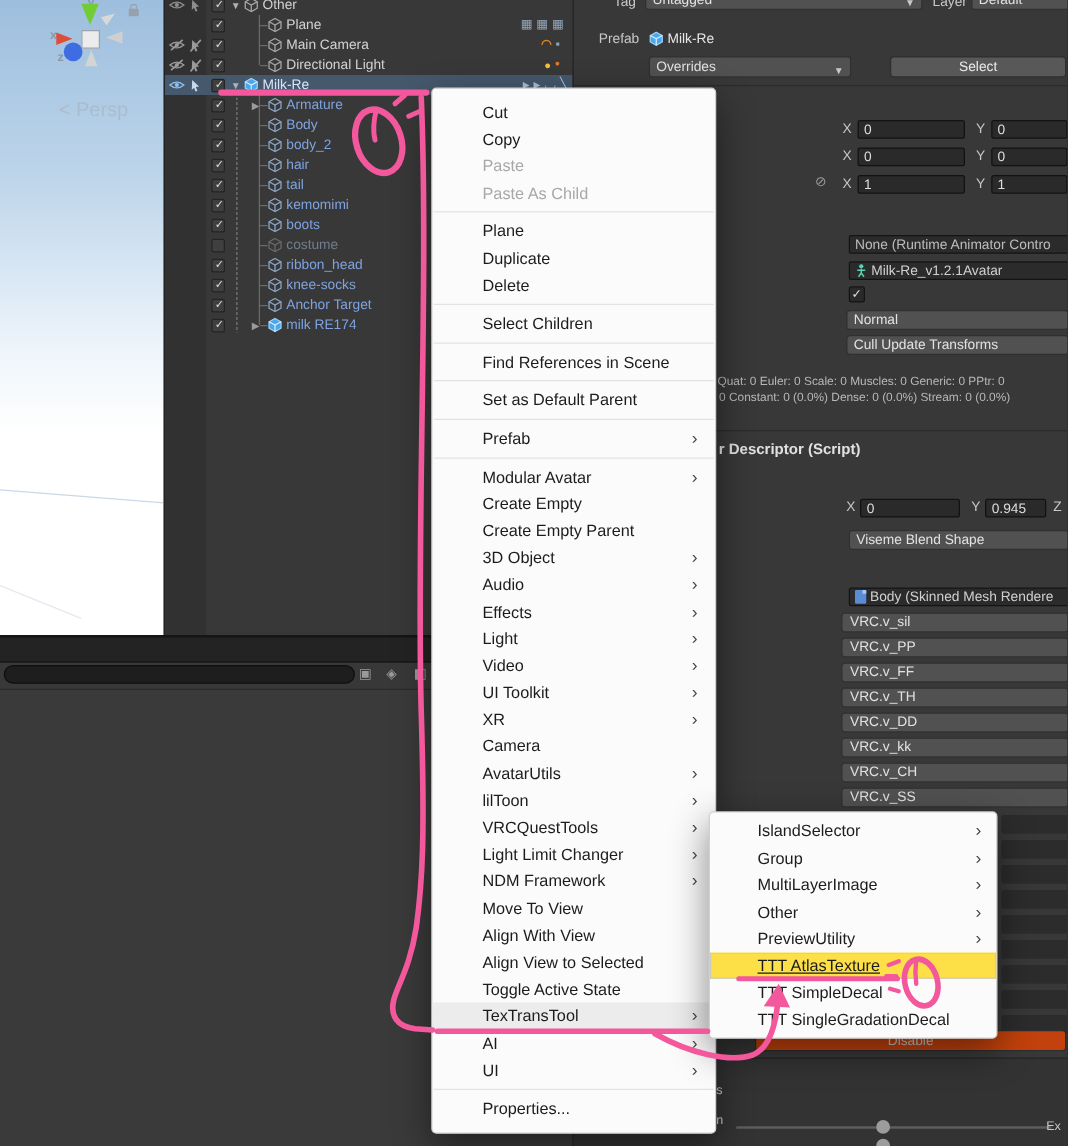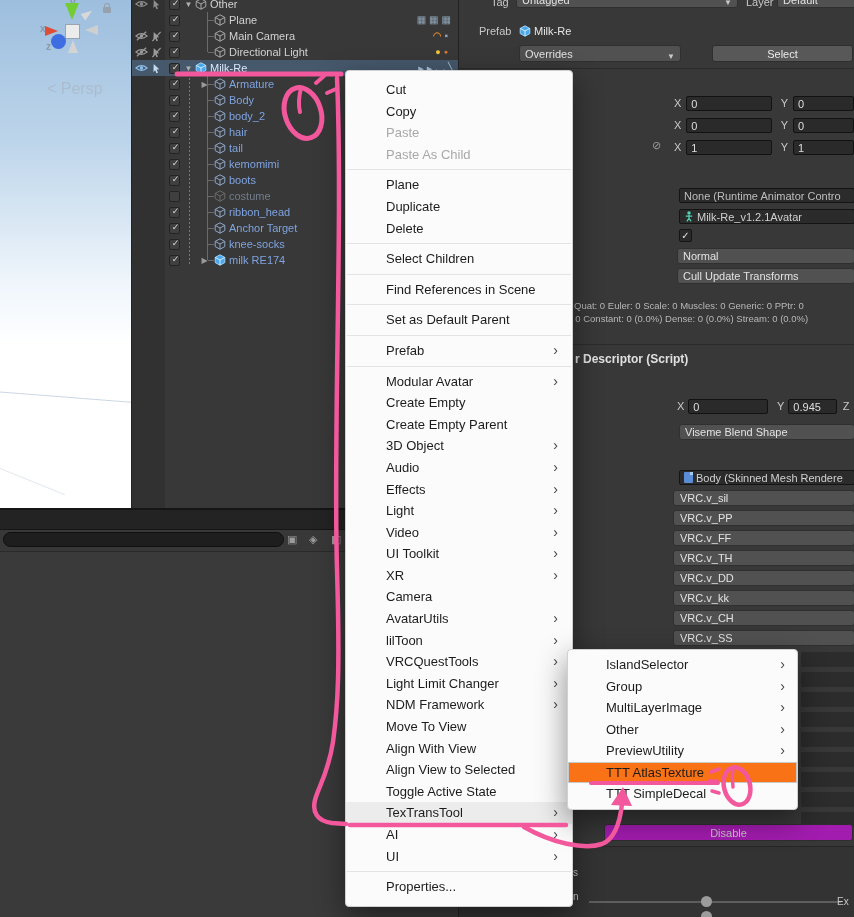--- a/index.html
+++ b/index.html
@@ -97,21 +97,21 @@
   
   .menu{position:absolute;left:345px;top:70px;width:228px;background:#fbfbfb;border:1px solid #d0d0d0;border-radius:4px;box-shadow:0 10px 30px rgba(0,0,0,.45);padding:8px 0;box-sizing:border-box;z-index:50;}
   .mi{position:relative;height:21.6px;line-height:21.6px;padding-left:40px;font-size:13px;color:#1c1c1c;white-space:nowrap;}
   .mi[data-arrow="true"]::after{content:"\203A";position:absolute;right:14px;top:0;color:#454545;font-size:14px;}
   .mi[data-state="disabled"] .milbl{color:#a8a8a8;}
   .mi[data-state="hl"]{background:#ececec;}
   .mi[data-state="sep"]{height:1px;background:#e3e3e3;margin:4px 1px;padding:0;line-height:0;}
   .submenu{position:absolute;left:567px;top:649px;width:231px;background:#fbfbfb;border:1px solid #d0d0d0;border-radius:4px;box-shadow:0 10px 30px rgba(0,0,0,.45);padding:4px 0;box-sizing:border-box;z-index:60;}
   .submenu .mi{height:21.5px;line-height:21.5px;padding-left:38px;}
   .submenu .mi[data-arrow="true"]::after{right:12px;}
-  .submenu .mi[data-state="hl"]{background:#f97316;box-shadow:0 0 0 1px #c9c9c9 inset;}
+  .submenu .mi[data-state="hl"]{background:#fde047;box-shadow:0 0 0 1px #c9c9c9 inset;text-decoration:underline;}
 
   .anno{position:absolute;left:0;top:0;z-index:100;pointer-events:none;}
 </style>
 </head>
 <body>
 
 <div class="stage">
 
   <div class="scene">
     <div class="gizmo">
@@ -599,53 +599,53 @@
           </span>
           <span class="chk"></span>
           <span class="tree"></span>
 
           <span class="cube">
             <svg width="12" height="12" viewBox="0 0 12 12">
               <path class="cubefill" d="M6 0.8 L10.8 3.4 V8.6 L6 11.2 L1.2 8.6 V3.4 Z"></path>
               <path class="cubelines" d="M1.2 3.4 L6 6 L10.8 3.4 M6 6 V11.2"></path>
             </svg>
           </span>
+          <span class="lbl">knee-socks</span>
+          <span class="ricons">
+            <span class="ric"></span>
+            <span class="ric"></span>
+            <span class="ric"></span>
+            <span class="ric"></span>
+          </span>
+        </div>
+
+        <div class="hrow" data-style="blue" data-left="none" data-exp="none" data-tree="mid" data-check="true" data-icon="cube">
+          <span class="lic">
+            <svg width="13" height="10" viewBox="0 0 14 10">
+              <path d="M1 5 Q7 0 13 5 Q7 10 1 5 Z" stroke="currentColor" fill="none" stroke-width="1.2"></path>
+              <circle cx="7" cy="5" r="1.8" fill="currentColor"></circle>
+              <path class="slash" d="M2 9.5 L12 0.5" stroke="currentColor" stroke-width="1.4"></path>
+            </svg>
+          </span>
+          <span class="lic2">
+            <svg width="11" height="11" viewBox="0 0 12 12">
+              <path d="M3 1 L9 6.8 L6.2 7.2 L7.6 10.6 L5.9 11.2 L4.6 7.9 L2.6 9.8 Z" fill="currentColor"></path>
+              <path class="slash" d="M1.5 11 L10.5 1" stroke="currentColor" stroke-width="1.4"></path>
+            </svg>
+          </span>
+          <span class="chk"></span>
+          <span class="tree"></span>
+
+          <span class="cube">
+            <svg width="12" height="12" viewBox="0 0 12 12">
+              <path class="cubefill" d="M6 0.8 L10.8 3.4 V8.6 L6 11.2 L1.2 8.6 V3.4 Z"></path>
+              <path class="cubelines" d="M1.2 3.4 L6 6 L10.8 3.4 M6 6 V11.2"></path>
+            </svg>
+          </span>
           <span class="lbl">Anchor Target</span>
-          <span class="ricons">
-            <span class="ric"></span>
-            <span class="ric"></span>
-            <span class="ric"></span>
-            <span class="ric"></span>
-          </span>
-        </div>
-
-        <div class="hrow" data-style="blue" data-left="none" data-exp="none" data-tree="mid" data-check="true" data-icon="cube">
-          <span class="lic">
-            <svg width="13" height="10" viewBox="0 0 14 10">
-              <path d="M1 5 Q7 0 13 5 Q7 10 1 5 Z" stroke="currentColor" fill="none" stroke-width="1.2"></path>
-              <circle cx="7" cy="5" r="1.8" fill="currentColor"></circle>
-              <path class="slash" d="M2 9.5 L12 0.5" stroke="currentColor" stroke-width="1.4"></path>
-            </svg>
-          </span>
-          <span class="lic2">
-            <svg width="11" height="11" viewBox="0 0 12 12">
-              <path d="M3 1 L9 6.8 L6.2 7.2 L7.6 10.6 L5.9 11.2 L4.6 7.9 L2.6 9.8 Z" fill="currentColor"></path>
-              <path class="slash" d="M1.5 11 L10.5 1" stroke="currentColor" stroke-width="1.4"></path>
-            </svg>
-          </span>
-          <span class="chk"></span>
-          <span class="tree"></span>
-
-          <span class="cube">
-            <svg width="12" height="12" viewBox="0 0 12 12">
-              <path class="cubefill" d="M6 0.8 L10.8 3.4 V8.6 L6 11.2 L1.2 8.6 V3.4 Z"></path>
-              <path class="cubelines" d="M1.2 3.4 L6 6 L10.8 3.4 M6 6 V11.2"></path>
-            </svg>
-          </span>
-          <span class="lbl">knee-socks</span>
           <span class="ricons">
             <span class="ric"></span>
             <span class="ric"></span>
             <span class="ric"></span>
             <span class="ric"></span>
           </span>
         </div>
 
         <div class="hrow" data-style="blue" data-left="none" data-exp="closed" data-tree="last" data-check="true" data-icon="prefab">
           <span class="lic">
@@ -799,21 +799,21 @@
     <div class="stripe" style="top:652px;"></div>
     <div class="stripe" style="top:672px;"></div>
     <div class="stripe" style="top:692px;"></div>
     <div class="stripe" style="top:712px;"></div>
     <div class="stripe" style="top:732px;"></div>
     <div class="stripe" style="top:752px;"></div>
     <div class="stripe" style="top:772px;"></div>
     <div class="stripe" style="top:792px;"></div>
     <div class="stripe" style="top:812px;"></div>
 
-    <div class="btn" style="left:145px;top:824px;width:249px;background:#a21caf;color:#c6c6c6;">Disable</div>
+    <div class="btn" style="left:145px;top:824px;width:249px;background:#c2410c;color:#c6c6c6;">Disable</div>
 
     <div class="insp-bottom">
       <span class="ilabel" style="left:114px;top:20px;font-size:10px;">s</span>
       <span class="ilabel" style="left:114px;top:44px;font-size:10px;">n</span>
       <div class="sliderline"></div>
       <div class="knob" style="left:242px;top:49px;"></div>
       <span class="ilabel" style="left:378px;top:49px;font-size:10px;">Ex</span>
       <div class="knob" style="left:242px;top:64px;"></div>
     </div>
   </div>
@@ -1012,20 +1012,23 @@
       </div>
 
       <div class="mi" data-state="hl">
         <span class="milbl">TTT AtlasTexture</span>
       </div>
 
       <div class="mi" data-state="normal">
         <span class="milbl">TTT SimpleDecal</span>
       </div>
 
+      <div class="mi" data-state="normal">
+        <span class="milbl">TTT SingleGradationDecal</span>
+      </div>
     </div>
 
   <svg class="anno" width="854" height="917">
     <g stroke="#f2589b" fill="none" stroke-linecap="round">
       <path d="M177 74 L341 74" stroke-width="5"></path>
       <ellipse cx="303" cy="113" rx="18" ry="26" stroke-width="5" transform="rotate(-18 303 113)"></ellipse>
       <path d="M301 88 C299 96 298 104 300 112" stroke-width="4"></path>
       <path d="M316 83 L324 76" stroke-width="4"></path>
       <path d="M327 93 L336 89" stroke-width="4"></path>
       <path d="M337 78 C343 220 333 430 337 570 C340 670 338 706 333 742 C328 774 318 788 315 800 C312 812 317 821 332 823 L346 824" stroke-width="4.5"></path>

